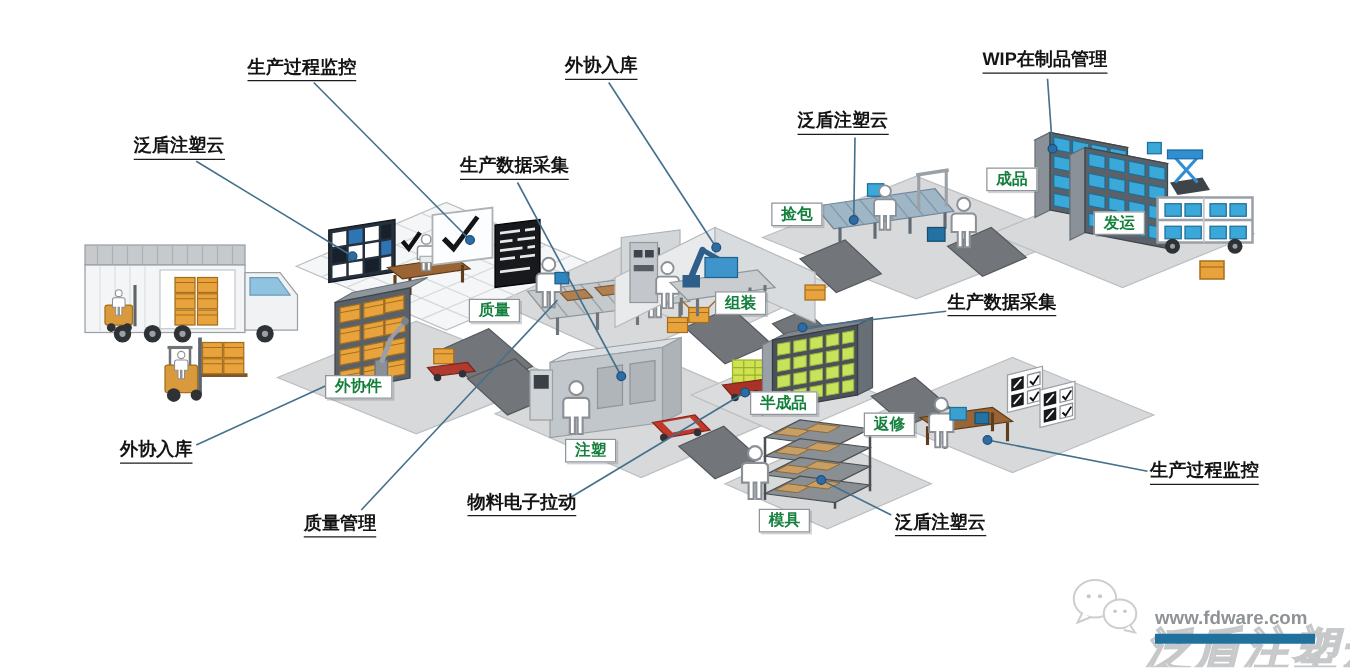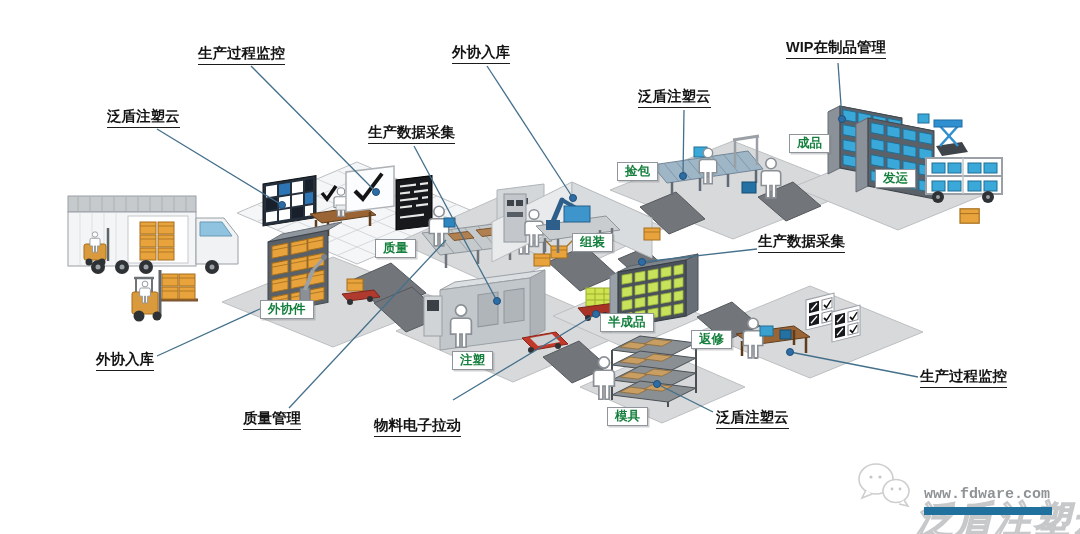--- a/index.html
+++ b/index.html
@@ -7,21 +7,21 @@
          font-family:"Liberation Sans","DejaVu Sans",sans-serif;}
   #scene{position:absolute;left:0;top:0;}
   .callout{position:absolute;font-size:14.5px;font-weight:700;color:#141414;
            border-bottom:1.6px solid #1c1c1c;padding-bottom:1px;white-space:nowrap;z-index:30;}
   .station{position:absolute;font-size:12.5px;font-weight:700;color:#15803d;background:#fff;
            border:1.2px solid #8f959b;padding:1px 7px;line-height:15px;white-space:nowrap;z-index:25;
            box-shadow:1.5px 1.5px 0 rgba(120,124,128,.35);text-align:right;}
   .watermark{position:absolute;left:852px;top:455px;width:215px;height:70px;z-index:40;}
   .wm-brand{position:absolute;left:64px;top:4px;font-size:37px;font-weight:700;font-style:italic;
             letter-spacing:2px;color:#fdfdfd;-webkit-text-stroke:1.2px #c6c8ca;white-space:nowrap;margin-top:36px;}
-  .wm-url{position:absolute;left:72px;top:31px;font-size:15px;font-weight:700;color:#8f9396;font-family:Liberation Mono, monospace;}
+  .wm-url{position:absolute;left:72px;top:31px;font-size:15px;font-weight:700;color:#8f9396;}
   .wm-bar{position:absolute;left:72px;top:52px;width:128px;height:8px;background:#20719e;}
   .wm-icon{position:absolute;left:0;top:2px;}
 </style>
 </head>
 <body>
 
 <div id="stage">
 
 <svg id="scene" width="1080" height="534" viewBox="0 0 1080 534">
   <defs>
@@ -523,21 +523,21 @@
 
 <div class="callout" style="left:198px;top:44px">生产过程监控</div>
 <div class="callout" style="left:107px;top:107px">泛盾注塑云</div>
 <div class="callout" style="left:368px;top:123px">生产数据采集</div>
 <div class="callout" style="left:452px;top:43px">外协入库</div>
 <div class="callout" style="left:638px;top:87px">泛盾注塑云</div>
 <div class="callout" style="left:786px;top:38px">WIP在制品管理</div>
 <div class="callout" style="left:758px;top:232px">生产数据采集</div>
 <div class="callout" style="left:96px;top:350px">外协入库</div>
 <div class="callout" style="left:243px;top:409px">质量管理</div>
-<div class="callout" style="left:374px;top:416px">物料电子拉动</div>
+<div class="callout" style="left:374px;top:392px">物料电子拉动</div>
 <div class="callout" style="left:716px;top:408px">泛盾注塑云</div>
 <div class="callout" style="left:920px;top:367px">生产过程监控</div>
 
 <div class="station" style="left:789px;top:134px">成品</div>
 <div class="station" style="left:875px;top:169px">发运</div>
 <div class="station" style="left:617px;top:162px">捡包</div>
 <div class="station" style="left:572px;top:233px">组装</div>
 <div class="station" style="left:375px;top:239px">质量</div>
 <div class="station" style="left:260px;top:300px">外协件</div>
 <div class="station" style="left:452px;top:351px">注塑</div>

